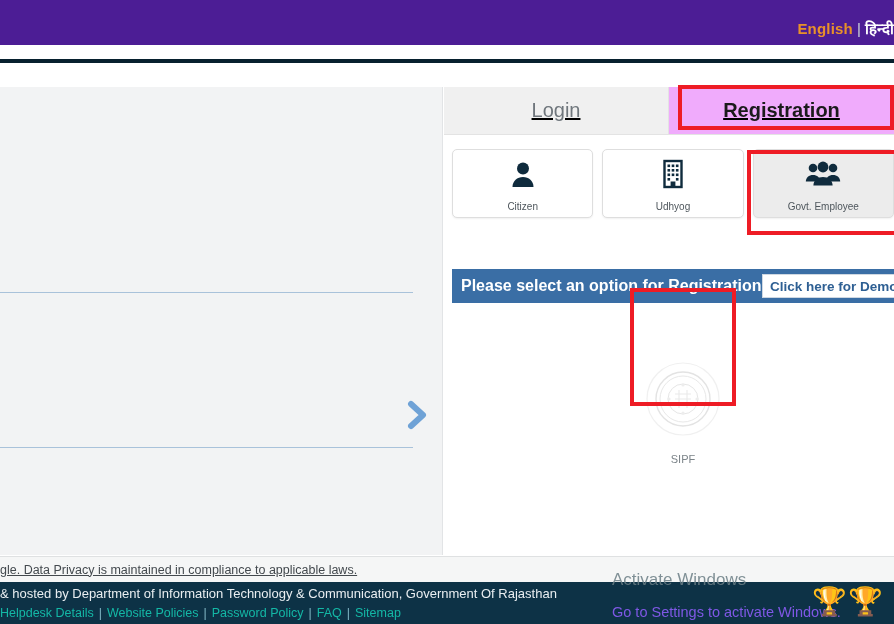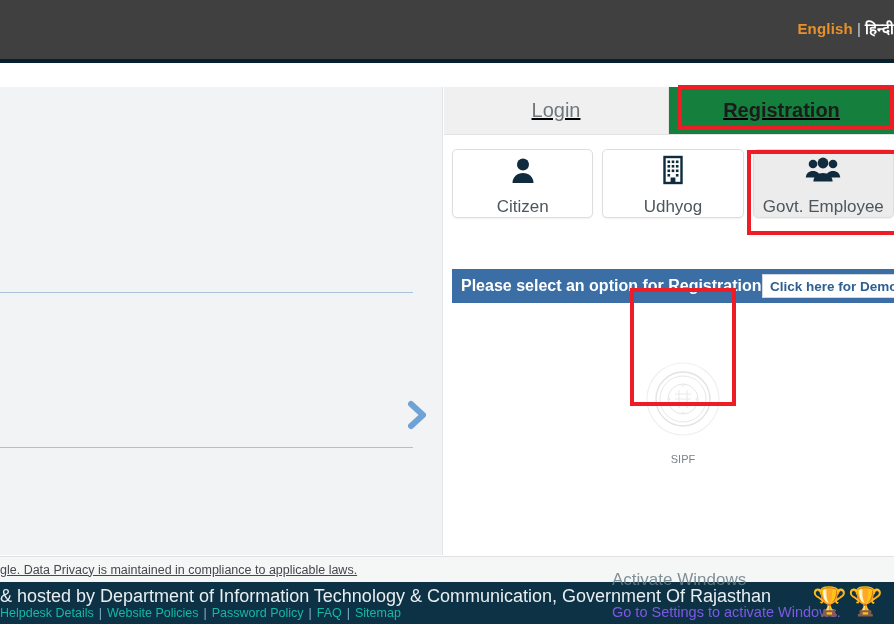--- a/index.html
+++ b/index.html
@@ -12,22 +12,22 @@
   #screen {
     position: relative;
     width: 894px; height: 624px;
     overflow: hidden;
     background: #ffffff;
   }
 
   
   .header {
     position: absolute; left: 0; top: 0;
-    width: 894px; height: 59px;
-    background: #404040;
+    width: 894px; height: 45px;
+    background: #4c1d95;
   }
   .lang-wrap {
     position: absolute; right: 0px; top: 18px;
     font-size: 15px;
     white-space: nowrap;
     letter-spacing: .2px;
   }
   .lang-en { color: #e8912a; font-weight: 700; }
   .lang-sep { color: #cdd6dc; margin: 0 4px; font-weight: 400; }
   .lang-hi { color: #ffffff; font-weight: 700; }
@@ -87,21 +87,21 @@
     text-decoration: underline;
   }
   .tab {
     flex: 1 1 50%;
     display: flex; align-items: center; justify-content: center;
     font-size: 20px;
     cursor: pointer;
     position: relative;
   }
   .tab.inactive { background: #f0f0f0; color: #6f767c; border-right: 1px solid #e3e3e3; }
-  .tab.active { background: #15803d; color: #1b1b1b; font-weight: 700; }
+  .tab.active { background: #f0abfc; color: #1b1b1b; font-weight: 700; }
 
   
   .hl {
     position: absolute;
     border: 4px solid #ee1c25;
     pointer-events: none;
     z-index: 40;
   }
   #hl-registration { left: 678px; top: 85px; width: 216px; height: 45px; }
   #hl-govt         { left: 747px; top: 150px; width: 160px; height: 85px; }
@@ -120,21 +120,21 @@
     border-radius: 5px;
     display: flex; flex-direction: column;
     align-items: center; justify-content: center;
     cursor: pointer;
     box-shadow: 0 1px 2px rgba(0,0,0,.06);
   }
   .card.selected { background: #ececec; }
   .card .ic { height: 38px; display: flex; align-items: center; justify-content: center; }
   .card .ic svg { display: block; }
   .card .lbl {
-    font-size: 17px; color: #4e565c; margin-top: 8px;
+    font-size: 10px; color: #4e565c; margin-top: 8px;
   }
 
   
   .option-bar {
     position: absolute; left: 8px; top: 182px;
     width: 450px; height: 34px;
     background: #3a6ea5;
     display: flex; align-items: center;
   }
   .option-bar .txt {
@@ -192,21 +192,21 @@
 
   
   .footer {
     position: absolute; left: 0; top: 582px;
     width: 894px; height: 42px;
     background: #0d3246;
     overflow: hidden;
   }
   .footer .f1 {
     position: absolute; left: 0px; top: 4px;
-    font-size: 18px; color: #e9eef1;
+    font-size: 13px; color: #e9eef1;
     white-space: nowrap;
   }
   .footer .f2 {
     position: absolute; left: 0px; top: 24px;
     font-size: 12.5px; color: #bfe0e8;
     white-space: nowrap;
   }
   .footer .f2 .sep { color: #7fb4c2; margin: 0 5px; }
   .footer .f2 a {
     color: #14b8a6; text-decoration: none; cursor: pointer;

